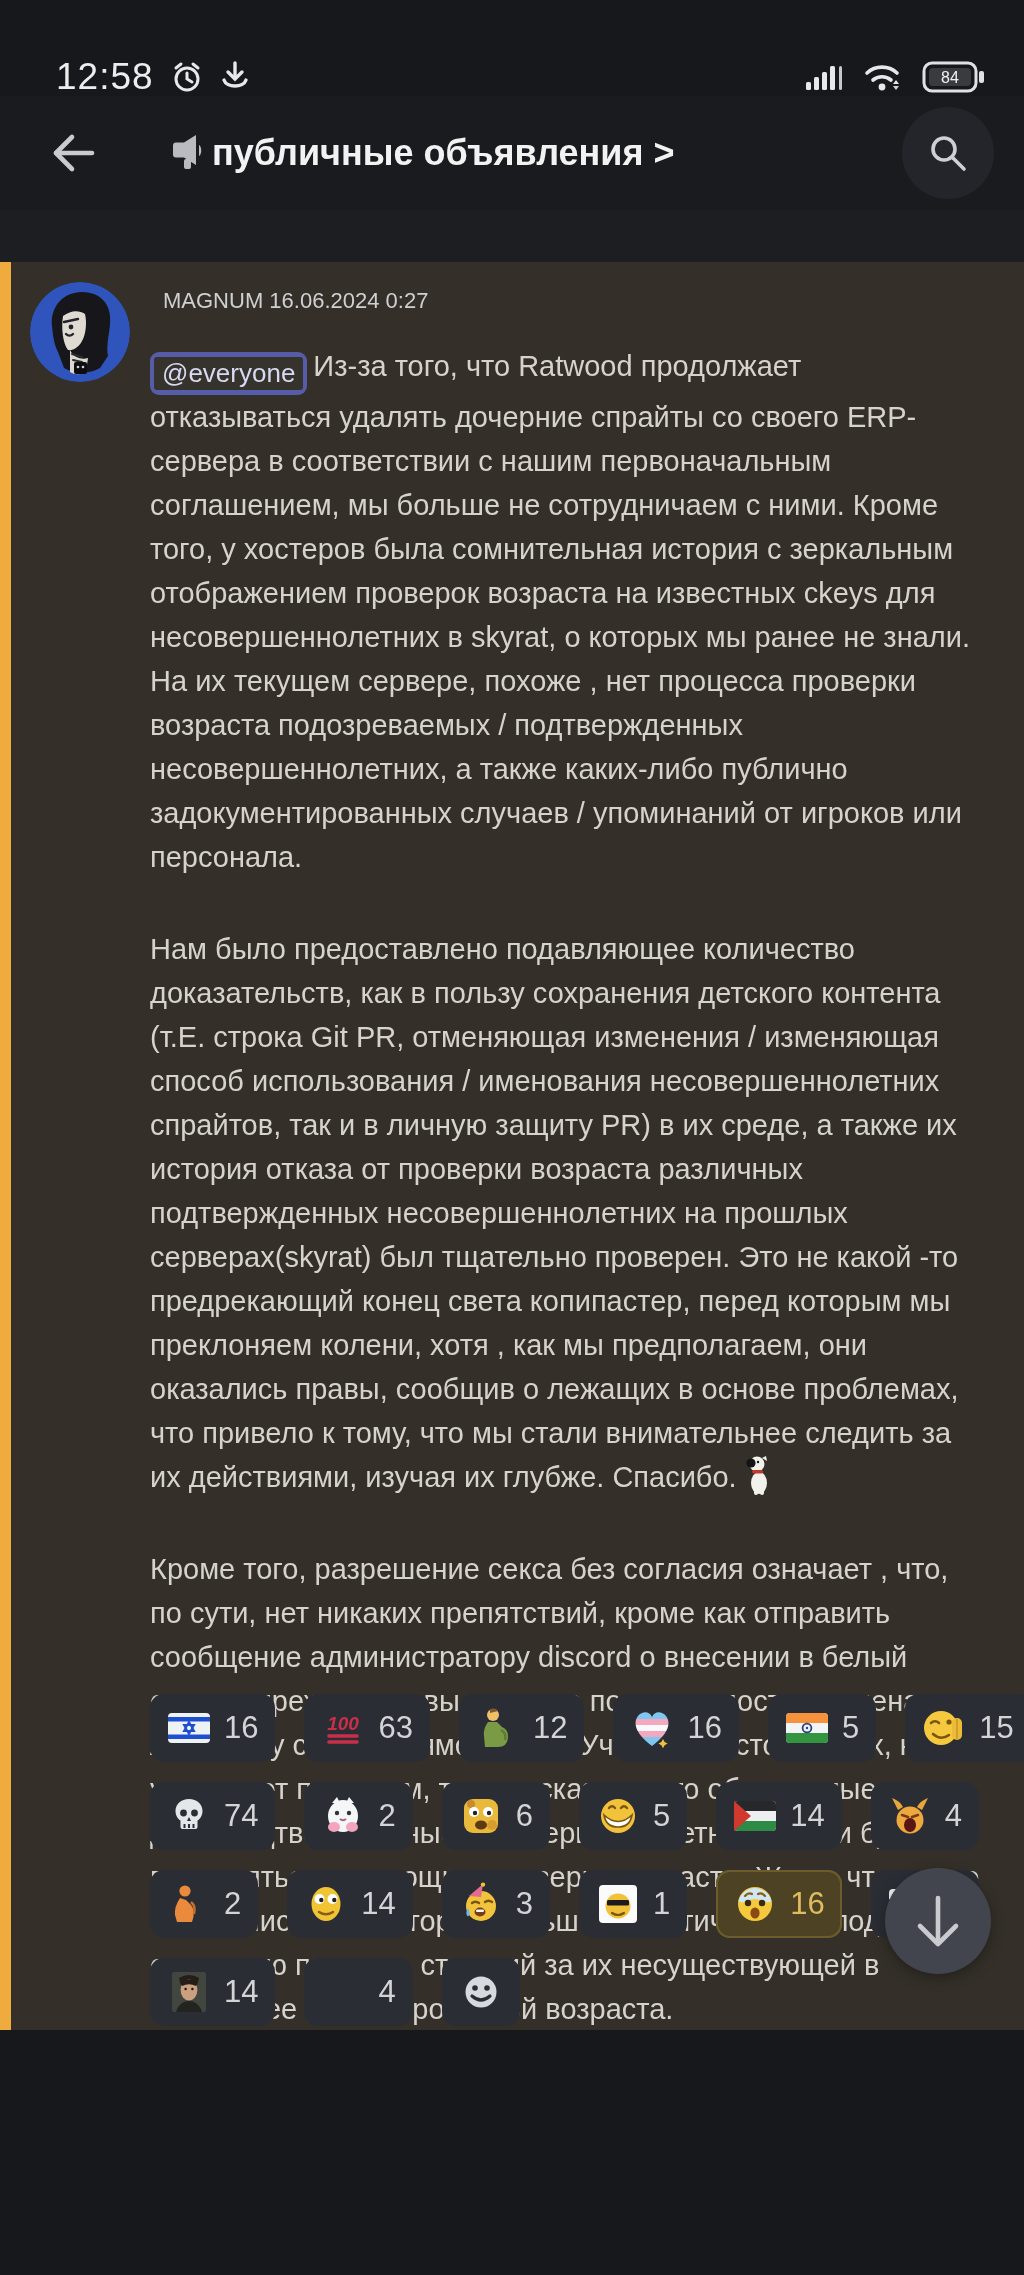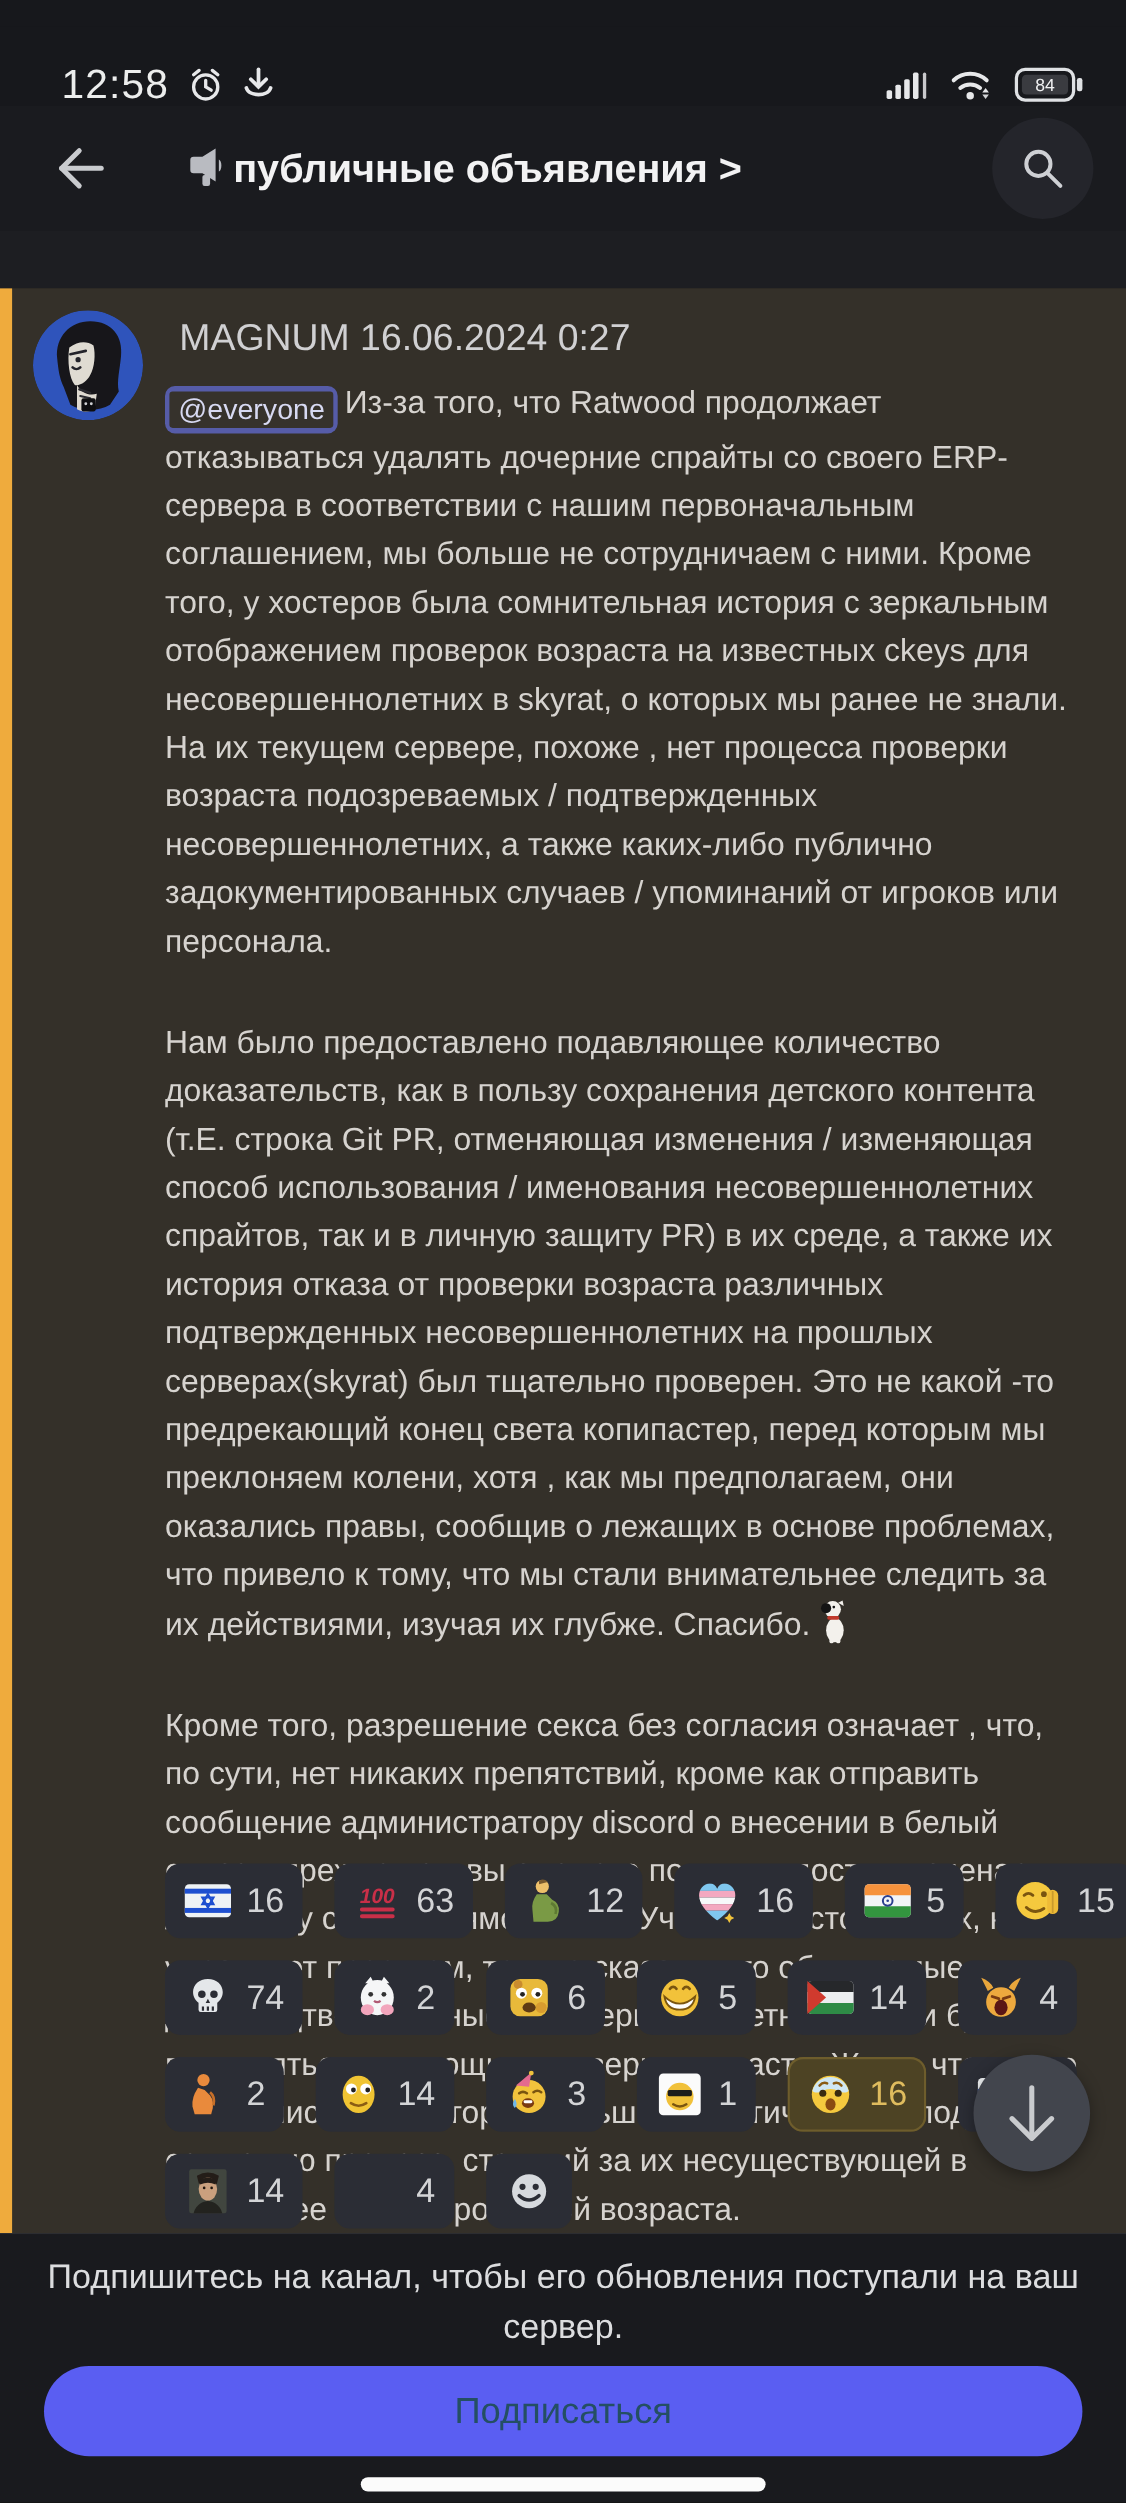--- a/index.html
+++ b/index.html
@@ -31,21 +31,21 @@
     display:flex; align-items:center; justify-content:center; margin-left:auto;
   }
   .gap-band { position:absolute; top:210px; left:0; right:0; height:52px; background:#1d1e22; }
   
   .message-block {
     position:absolute; top:262px; left:0; right:0; height:1768px;
     background:#343029; overflow:hidden;
   }
   .mention-stripe { position:absolute; left:0; top:0; bottom:0; width:11px; background:#efab3d; }
   .avatar { position:absolute; left:30px; top:20px; width:100px; height:100px; border-radius:50%; overflow:hidden; }
-  .msg-head { position:absolute; left:163px; top:26px; font-size:34px; color:#d0d0d2; white-space:nowrap; }
+  .msg-head { position:absolute; left:163px; top:26px; font-size:22px; color:#d0d0d2; white-space:nowrap; }
   .msg-author { font-weight:normal; }
   .msg-body { position:absolute; left:150px; top:82px; width:838px; font-size:29px; line-height:44px; color:#d6d3cf; }
   .msg-body p { margin-bottom:48px; }
   .mention-pill {
     display:inline-block; background:#565ca8; border-radius:9px; padding:5px 4px; line-height:0;
     vertical-align:-6px; margin-right:6px;
   }
   .mention-pill b { display:inline-block; background:#36322c; color:#d7d9f2; font-weight:normal;
     font-size:26px; line-height:33px; padding:0 8px; border-radius:3px; }
   .inline-emoji { display:inline-block; width:34px; height:40px; vertical-align:-8px; margin-left:4px; }
@@ -485,19 +485,14 @@
     <span class="icon">
         <svg width="56" height="62" viewBox="0 0 56 62">
           <g fill="none" stroke="#c9cbce" stroke-width="4.6" stroke-linecap="round" stroke-linejoin="round">
             <path d="M28 8v44"></path>
             <path d="M10 36l18 18 18-18"></path>
           </g>
         </svg>
       </span>
   </div>
 
-  <div class="bottom-panel">
-    <div class="follow-prompt">Подпишитесь на канал, чтобы его обновления поступали на ваш сервер.</div>
-    <button class="follow-btn">Подписаться</button>
-    <div class="home-indicator"></div>
-  </div>
 
 </div>
 
 </body></html>

